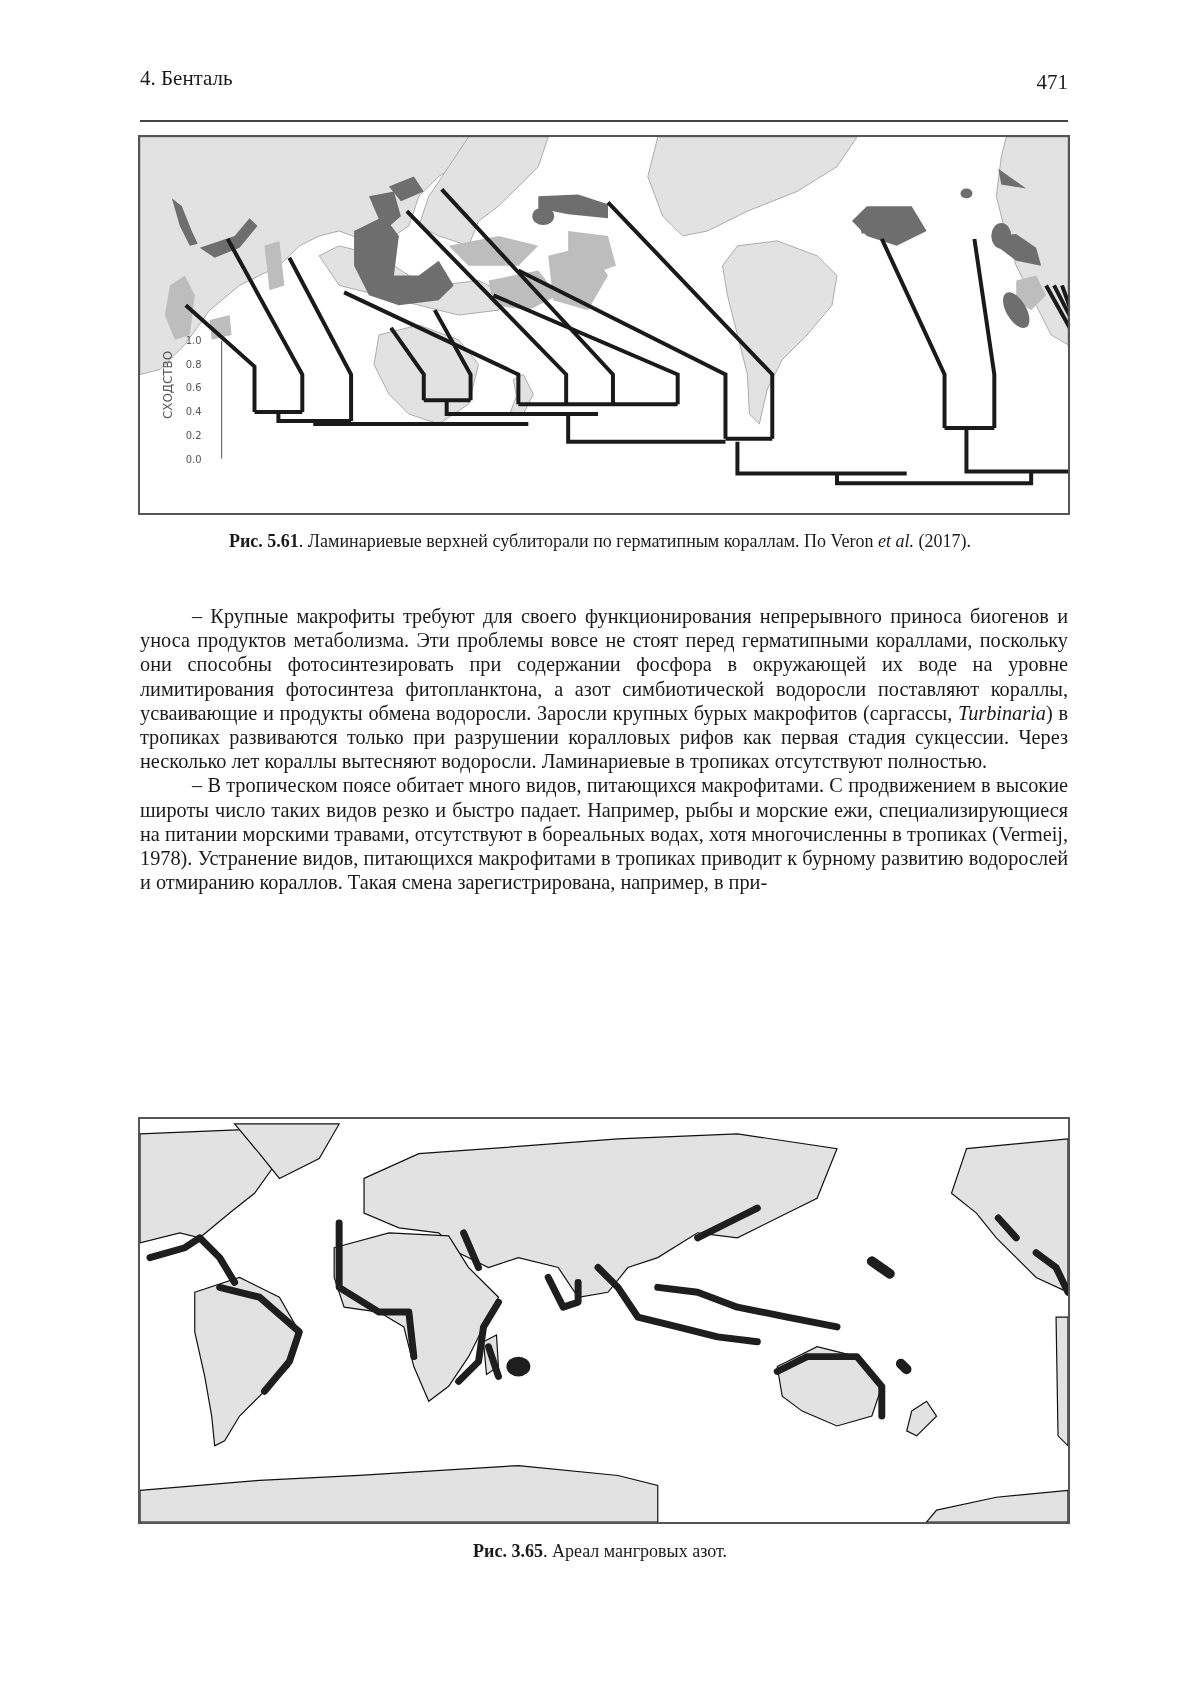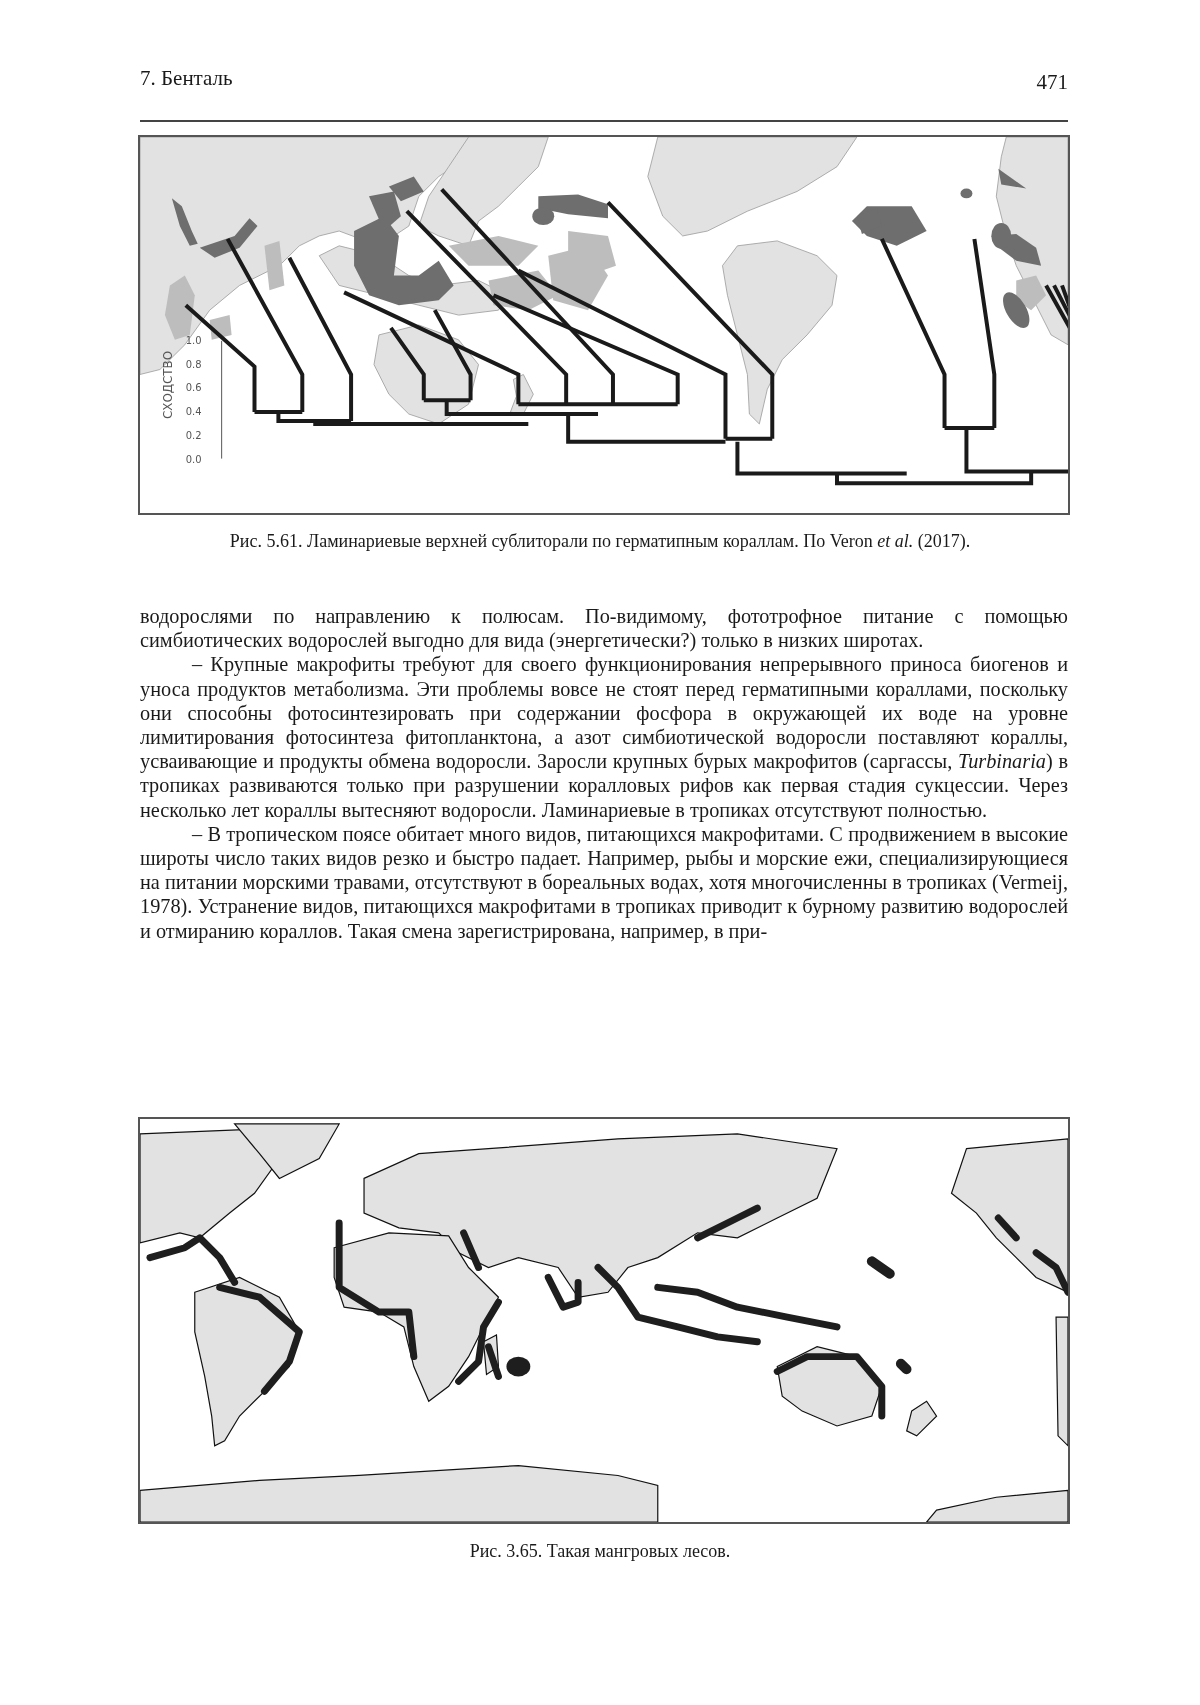--- a/index.html
+++ b/index.html
@@ -9,36 +9,36 @@
   .running-head .section { position: absolute; left: 0; top: 0; font-size: 21px; }
   .running-head .pageno { position: absolute; right: 0; top: 4px; font-size: 21px; font-family: Liberation Serif, serif; }
   .head-rule { position: absolute; left: 140px; top: 120px; width: 928px; height: 2px; background: #444; }
 
   .fig { position: absolute; border: 2px solid #555; background: #fff; box-sizing: border-box; overflow: hidden; }
   #fig1 { left: 138px; top: 135px; width: 932px; height: 380px; }
   #fig2 { left: 138px; top: 1117px; width: 932px; height: 407px; }
   .fig svg { position: absolute; left: 0; top: 0; width: 100%; height: 100%; }
 
   .caption { position: absolute; font-size: 18px; text-align: center; line-height: 22px; }
-  .caption b { font-weight: normal; }
+  .caption b { font-weight: bold; }
   #cap1 { left: 150px; top: 530px; width: 900px; }
   #cap2 { left: 150px; top: 1540px; width: 900px; }
 
   .body-text { position: absolute; left: 140px; top: 604px; width: 928px; font-size: 20.3px;
                line-height: 24.2px; text-align: justify; }
   .body-text p { margin: 0; }
   .body-text p.indent { text-indent: 52px; }
   .axis-label { font-family: "DejaVu Sans", sans-serif; font-size: 10px; fill: #555; }
   .axis-title { font-family: "DejaVu Sans", sans-serif; font-size: 12px; fill: #555; }
 </style>
 </head>
 <body>
 
 <div class="running-head">
-  <span class="section">7. Бенталь</span>
+  <span class="section">4. Бенталь</span>
   <span class="pageno">471</span>
 </div>
 <div class="head-rule"></div>
 
 <div class="fig" id="fig1">
   <svg viewBox="0 0 932 380" preserveAspectRatio="none">
 
     <g fill="#e2e2e2" stroke="#9a9a9a" stroke-width="0.8">
       <path d="M0,0 L330,0 L330,20 L300,40 L280,60 L270,90 L240,110 L200,95 L180,100 L160,110 L140,130 L100,150 L70,175 L45,210 L20,235 L0,240 Z"></path>
       <path d="M330,0 L410,0 L400,30 L380,50 L360,70 L340,85 L330,110 L300,100 L280,90 L290,60 L310,30 Z"></path>
@@ -117,21 +117,20 @@
       <path d="M830,294 L830,338 L960,338"></path>
       <path d="M700,340 L700,350 L895,350 L895,338"></path>
     </g>
   </svg>
 </div>
 <div class="caption" id="cap1">
   <b>Рис. 5.61</b><span>. Ламинариевые верхней сублиторали по герматипным кораллам. По Veron </span><i>et al.</i><span> (2017).</span>
 </div>
 
 <div class="body-text">
-  <p>водорослями по направлению к полюсам. По-видимому, фототрофное питание с помощью симбиотических водорослей выгодно для вида (энергетически?) только в низких широтах.</p>
   <p class="indent"><span>– Крупные макрофиты требуют для своего функционирования непрерывного приноса биогенов и уноса продуктов метаболизма. Эти проблемы вовсе не стоят перед герматипными кораллами, поскольку они способны фотосинтезировать при содержании фосфора в окружающей их воде на уровне лимитирования фотосинтеза фитопланктона, а азот симбиотической водоросли поставляют кораллы, усваивающие и продукты обмена водоросли. Заросли крупных бурых макрофитов (саргассы, </span><i>Turbinaria</i><span>) в тропиках развиваются только при разрушении коралловых рифов как первая стадия сукцессии. Через несколько лет кораллы вытесняют водоросли. Ламинариевые в тропиках отсутствуют полностью.</span></p>
   <p class="indent">– В тропическом поясе обитает много видов, питающихся макрофитами. С продвижением в высокие широты число таких видов резко и быстро падает. Например, рыбы и морские ежи, специализирующиеся на питании морскими травами, отсутствуют в бореальных водах, хотя многочисленны в тропиках (Vermeij, 1978). Устранение видов, питающихся макрофитами в тропиках приводит к бурному развитию водорослей и отмиранию кораллов. Такая смена зарегистрирована, например, в при-</p>
 </div>
 
 <div class="fig" id="fig2">
   <svg viewBox="0 0 932 407" preserveAspectRatio="none">
     <g fill="#e2e2e2" stroke="#111" stroke-width="1.2">
       <path d="M0,15 L120,10 L140,40 L115,75 L90,95 L60,120 L40,115 L0,125 Z"></path>
       <path d="M95,5 L200,5 L180,40 L140,60 L120,35 Z"></path>
       <path d="M55,175 L100,160 L140,180 L160,215 L150,250 L125,275 L100,300 L85,325 L75,330 L72,300 L65,260 L55,215 Z"></path>
@@ -162,14 +161,14 @@
       <path d="M900,135 L920,150 L932,175"></path>
     </g>
     <g fill="#1e1e1e">
       <ellipse cx="380" cy="250" rx="12" ry="10"></ellipse>
       <rect x="728" y="145" width="32" height="10" rx="5" transform="rotate(35 744 150)"></rect>
       <rect x="758" y="245" width="18" height="10" rx="5" transform="rotate(45 767 250)"></rect>
     </g>
   </svg>
 </div>
 <div class="caption" id="cap2">
-  <b>Рис. 3.65</b><span>. Такая мангровых лесов.</span>
+  <b>Рис. 3.65</b><span>. Ареал мангровых азот.</span>
 </div>
 
 </body></html>

